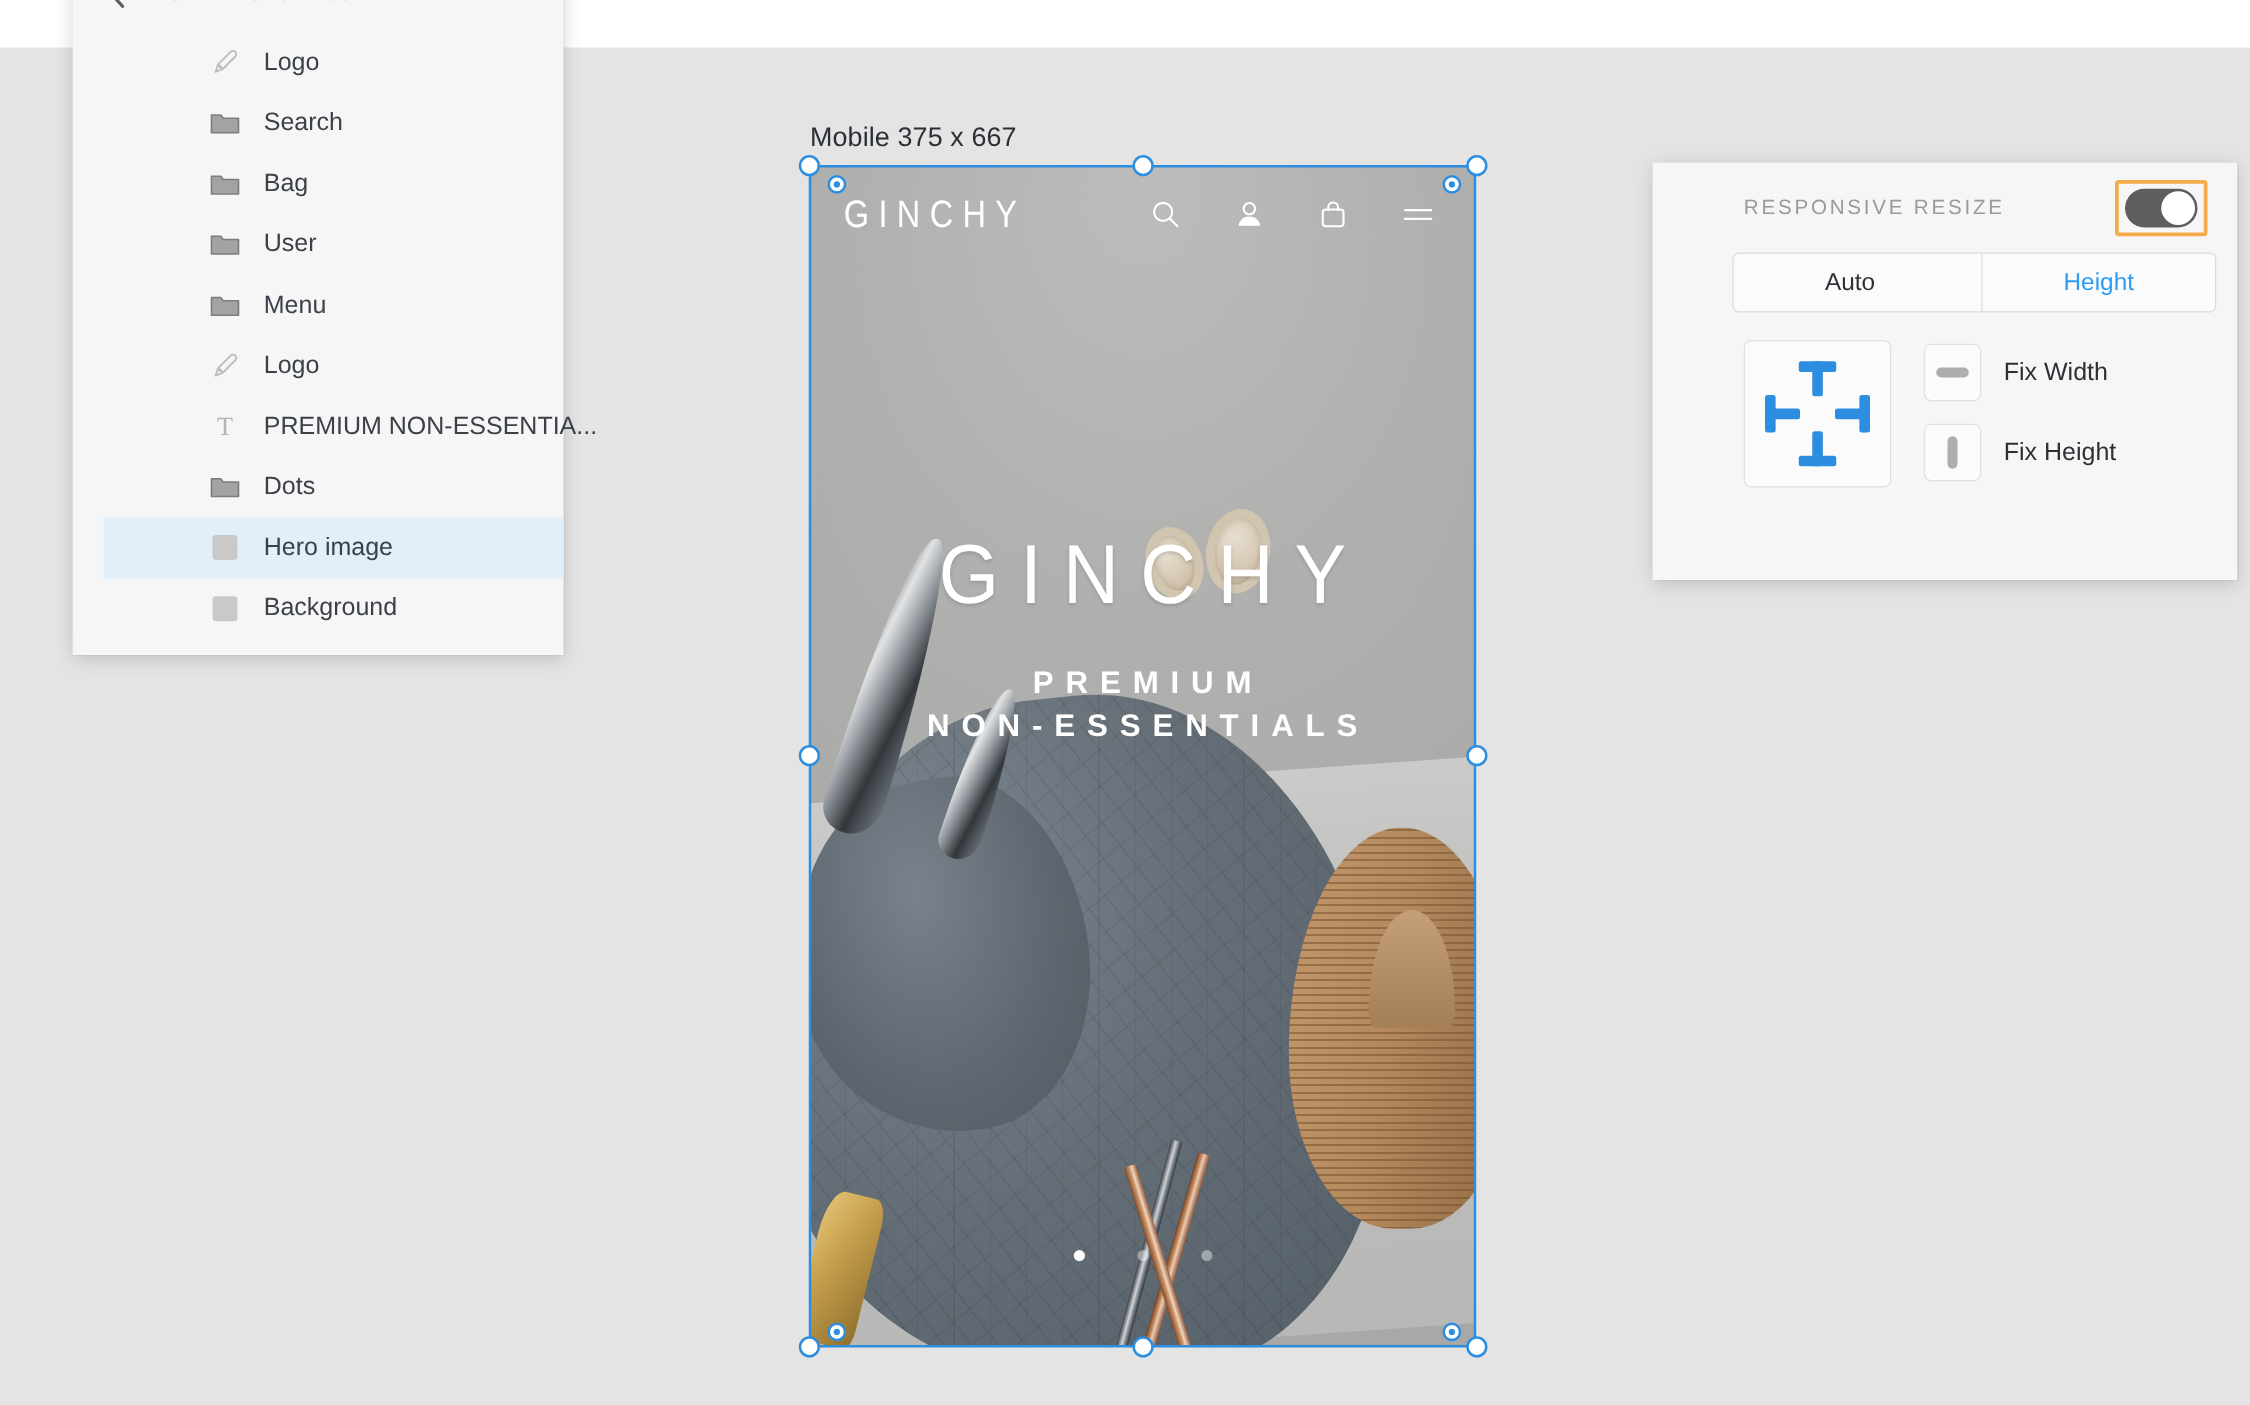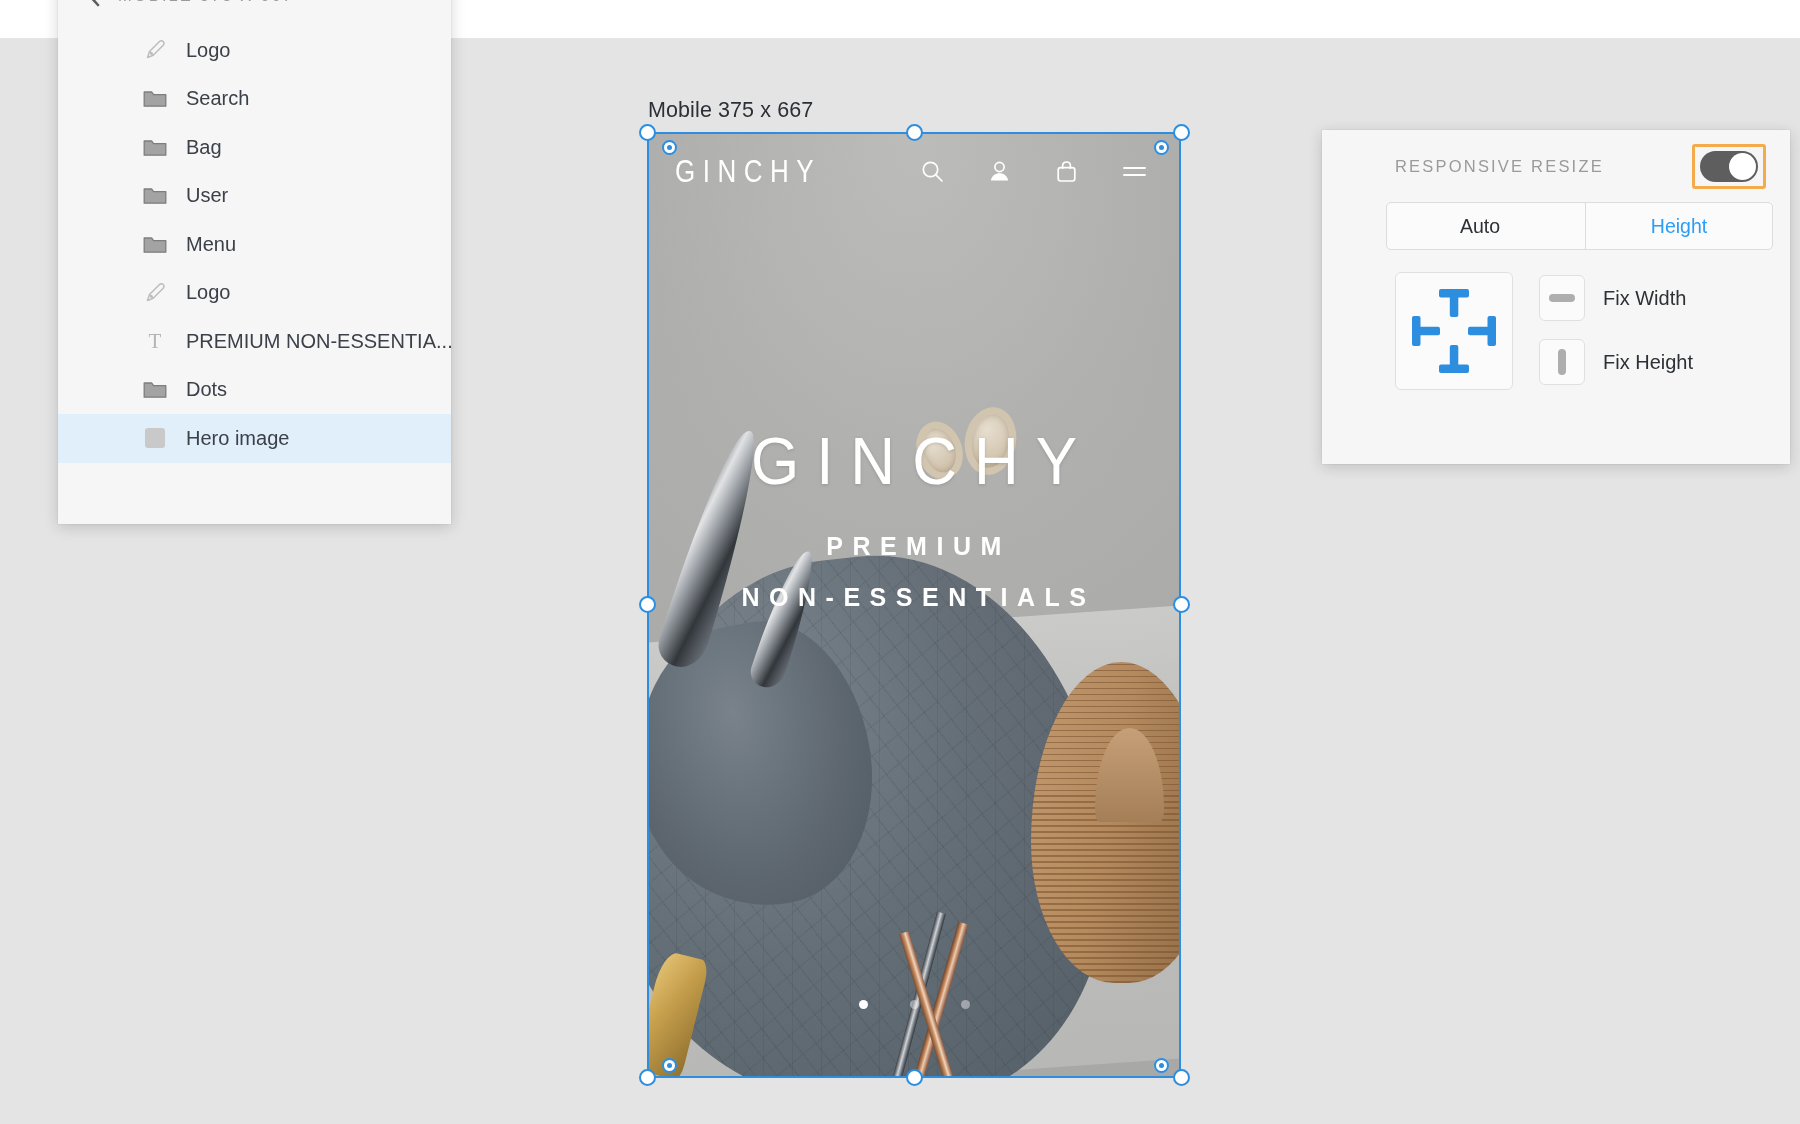--- a/index.html
+++ b/index.html
@@ -35,21 +35,21 @@
     width: 26px; height: 26px;
     display: flex; align-items: center; justify-content: center;
     color: #5d5d5d;
   }
   .lp-back svg { display:block; }
   .lp-title {
     margin-left: 12px;
     font-size: 16.5px; letter-spacing: 2.1px;
     color: #9a9a9a; font-weight: 500;
   }
-  .lp-list { display: flex; flex-direction: column; }
+  .lp-list { display: flex; flex-direction: column; padding-left: 25px; }
   .lp-row {
     display: flex; align-items: center;
     height: 48.5px; padding-left: 84px;
     position: relative;
   }
   .lp-row.selected { background: #e1effa; }
   .lp-row .lp-icon {
     position: absolute; left: 84px;
     width: 26px; height: 26px;
     display: flex; align-items: center; justify-content: center;
@@ -229,21 +229,21 @@
     font-weight: 400; text-indent: 17px;
     transform: scaleY(1.08);
     text-shadow: 0 1px 3px rgba(60,60,60,.22);
   }
   .hero-sub1 {
     margin-top: 36px;
     font-size: 25px; letter-spacing: 9.5px; font-weight: 700;
     text-indent: 9px;
   }
   .hero-sub2 {
-    margin-top: 22px;
+    margin-top: 6px;
     font-size: 25px; letter-spacing: 9.5px; font-weight: 700;
     text-indent: 9px;
   }
   .hero-dots {
     position: absolute; left: 0; right: 0; bottom: 68px;
     display: flex; justify-content: center; gap: 42px; z-index: 6;
   }
   .hero-dots .dot {
     width: 9px; height: 9px; border-radius: 50%;
     background: rgba(255,255,255,.42);
@@ -436,20 +436,26 @@
         <span class="lp-label">Dots</span>
       </div>
 
       <div class="lp-row selected">
         <span class="lp-icon">
             <span class="ic-img"></span>
           </span>
         <span class="lp-label">Hero image</span>
       </div>
 
+      <div class="lp-row">
+        <span class="lp-icon">
+            <span class="ic-img"></span>
+          </span>
+        <span class="lp-label">Background</span>
+      </div>
 
     </div>
   </div>
 
   <div class="artboard-label">Mobile 375 x 667</div>
 
   <div class="artboard-wrap">
     <div class="artboard">
 
       <div class="hero-bg">

